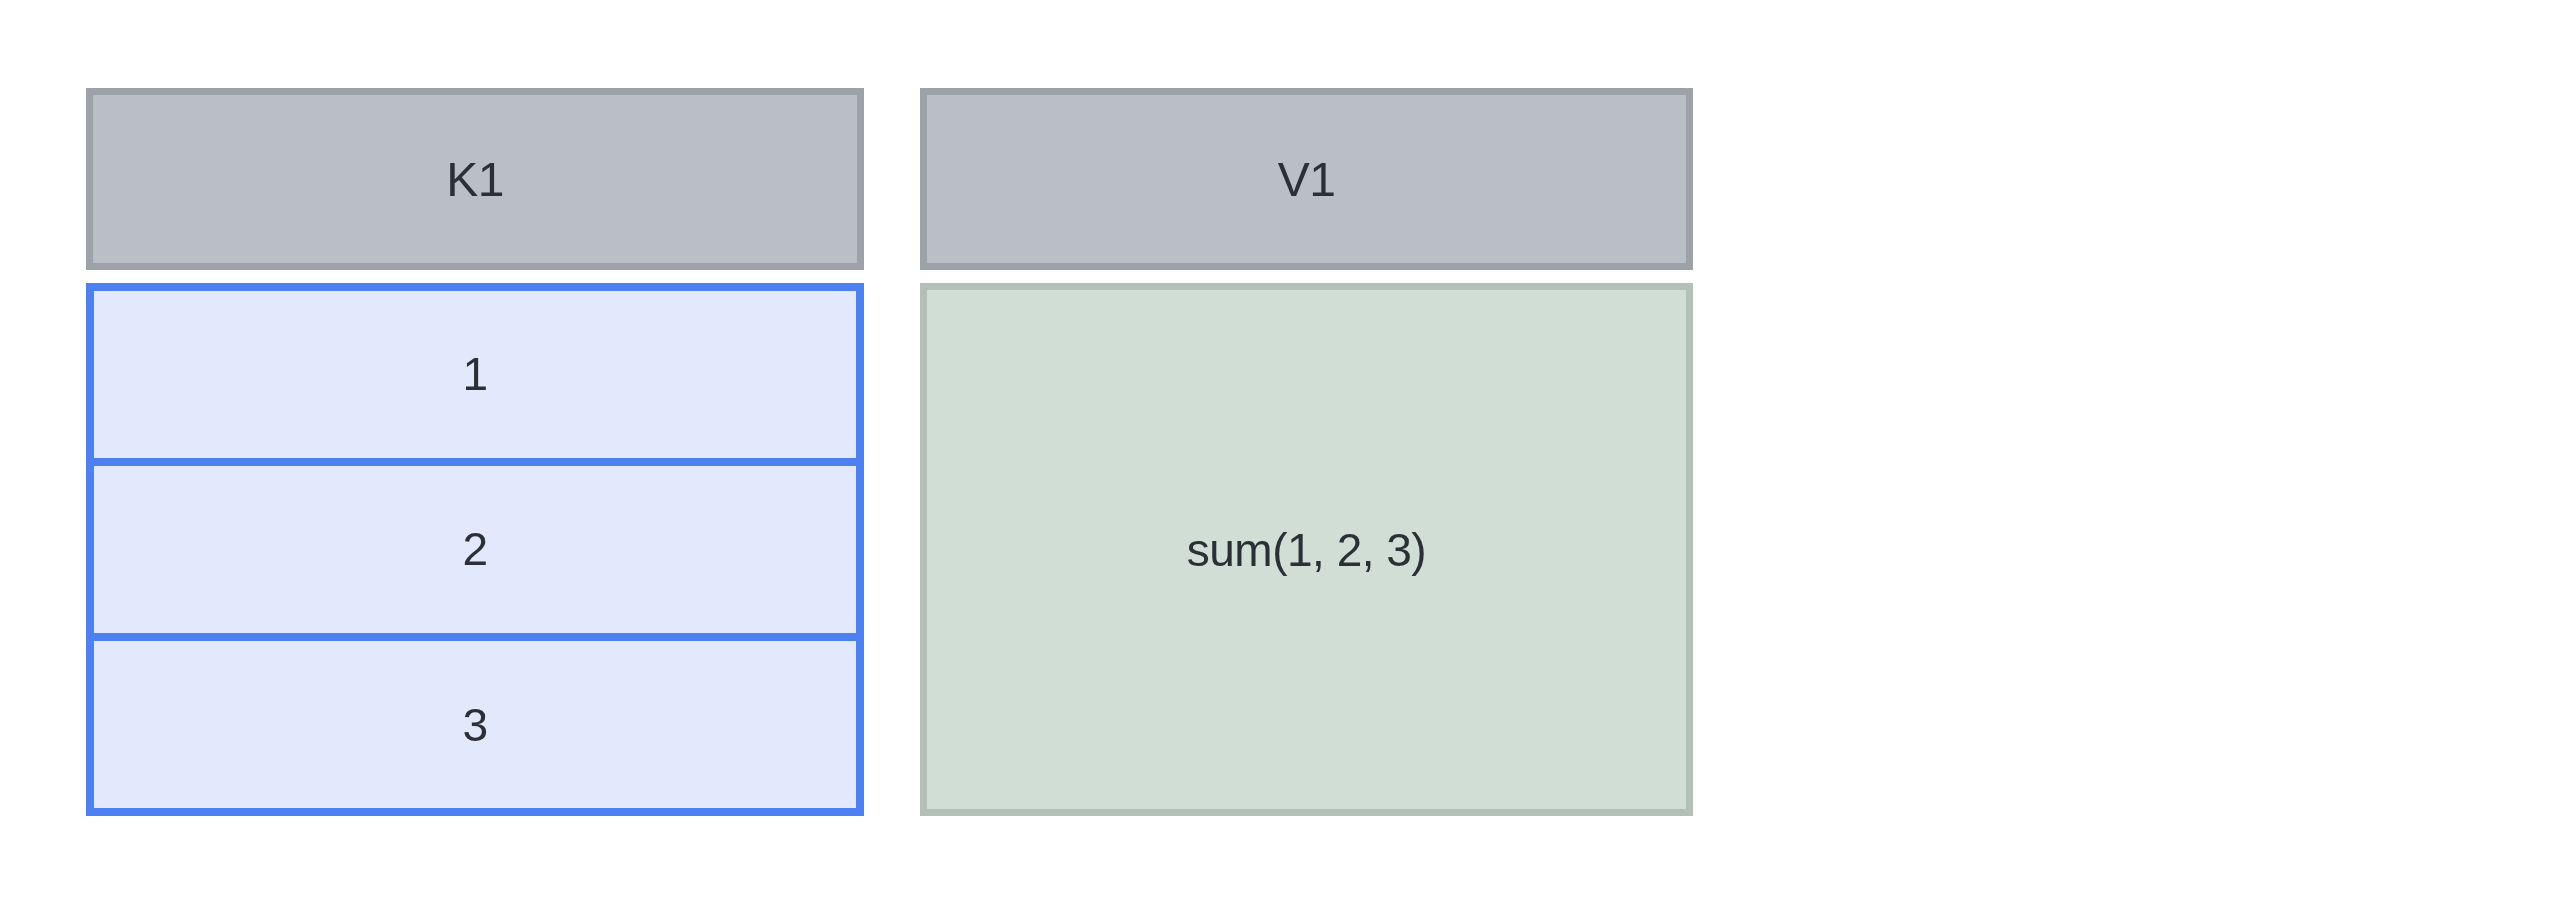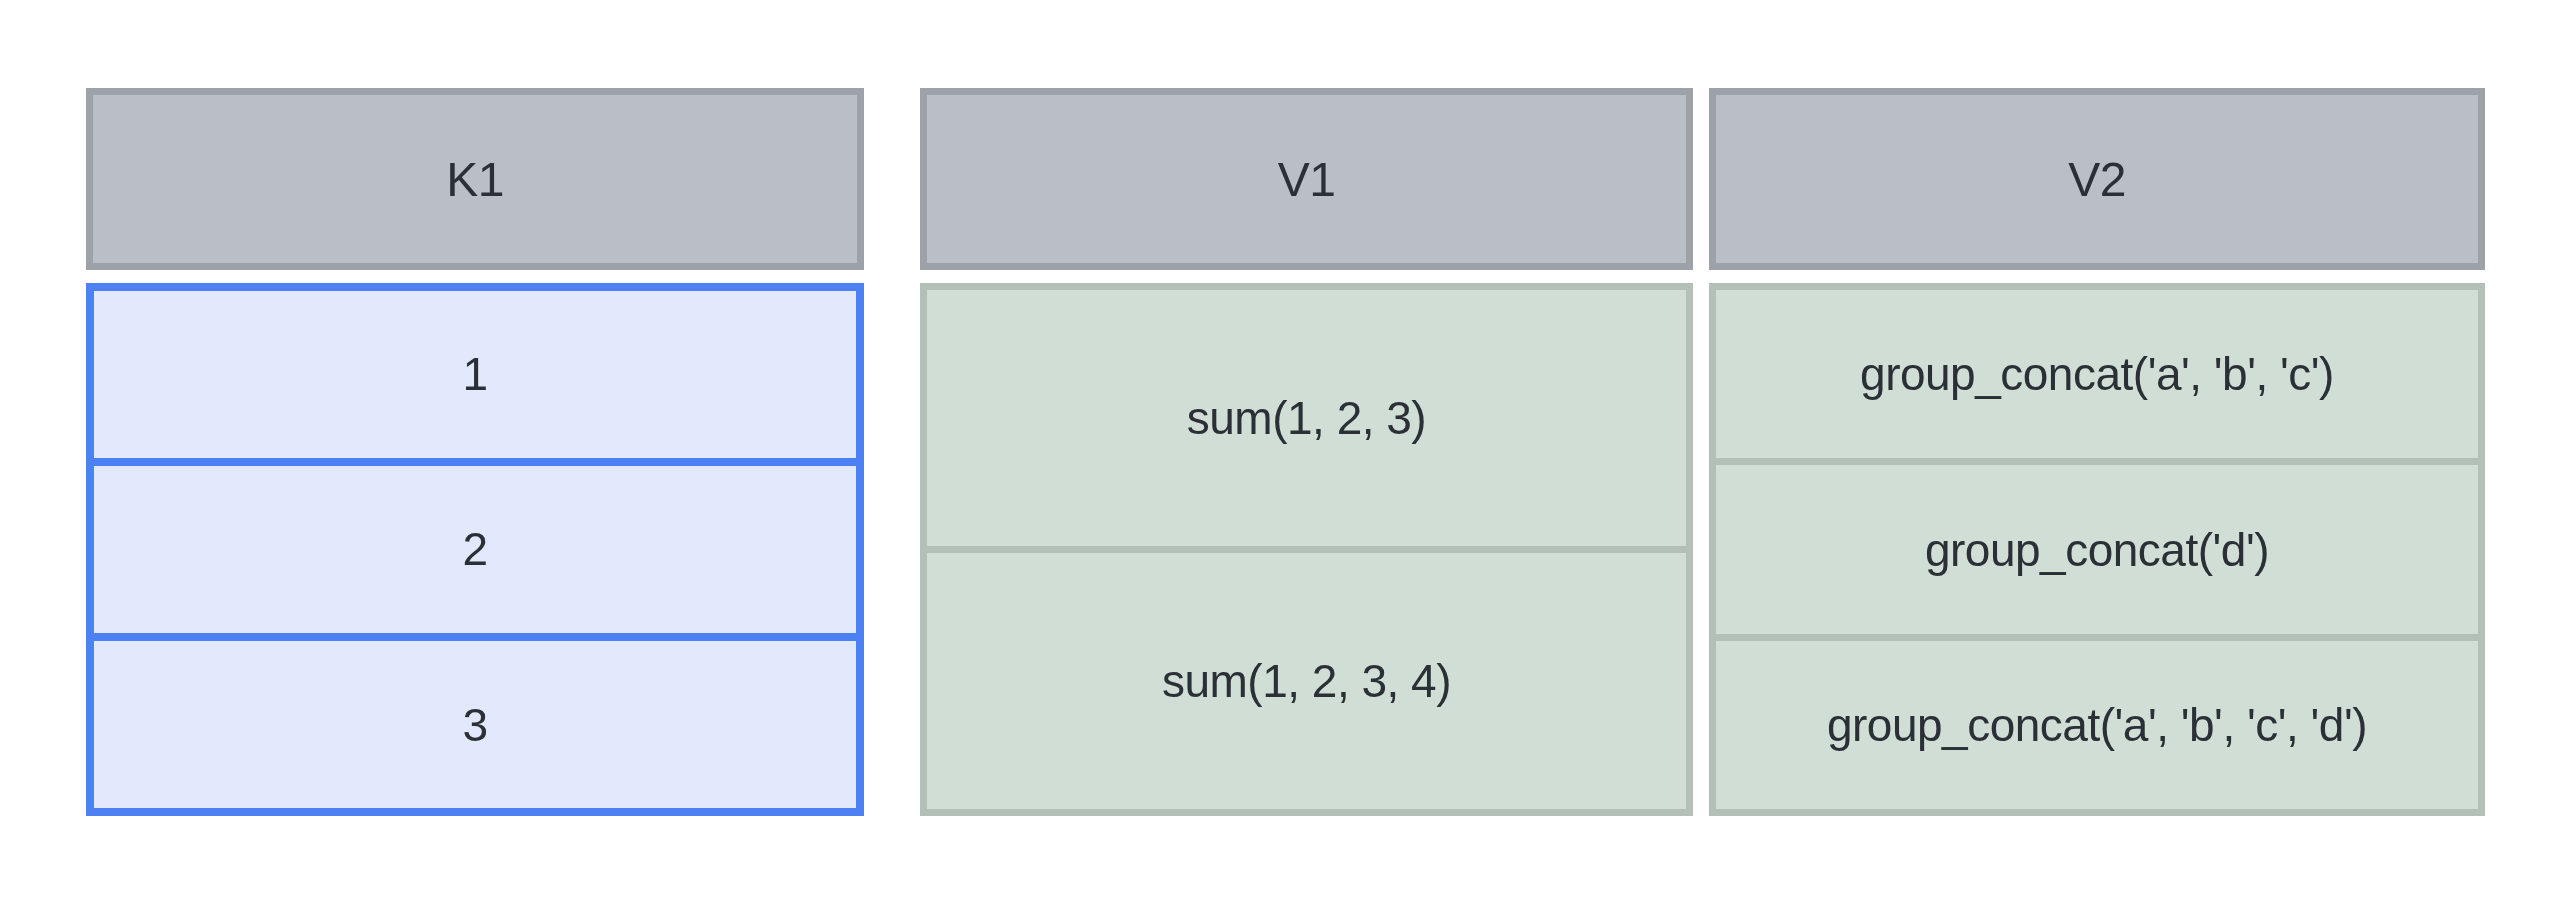--- a/index.html
+++ b/index.html
@@ -87,27 +87,18 @@
       <div class="cell">1</div>
       <div class="cell">2</div>
       <div class="cell">3</div>
     </div>
   </div>
 
   <div class="col col-v1">
     <div class="header">V1</div>
     <div class="body value">
       <div class="cell">sum(1, 2, 3)</div>
-      <div class="cell">sum(1, 2, 3, 4)</div>
     </div>
   </div>
 
-  <div class="col col-v2">
-    <div class="header">V2</div>
-    <div class="body value">
-      <div class="cell">group_concat('a', 'b', 'c')</div>
-      <div class="cell">group_concat('d')</div>
-      <div class="cell">group_concat('a', 'b', 'c', 'd')</div>
-    </div>
-  </div>
 
 </div>
 
 
 </body></html>

